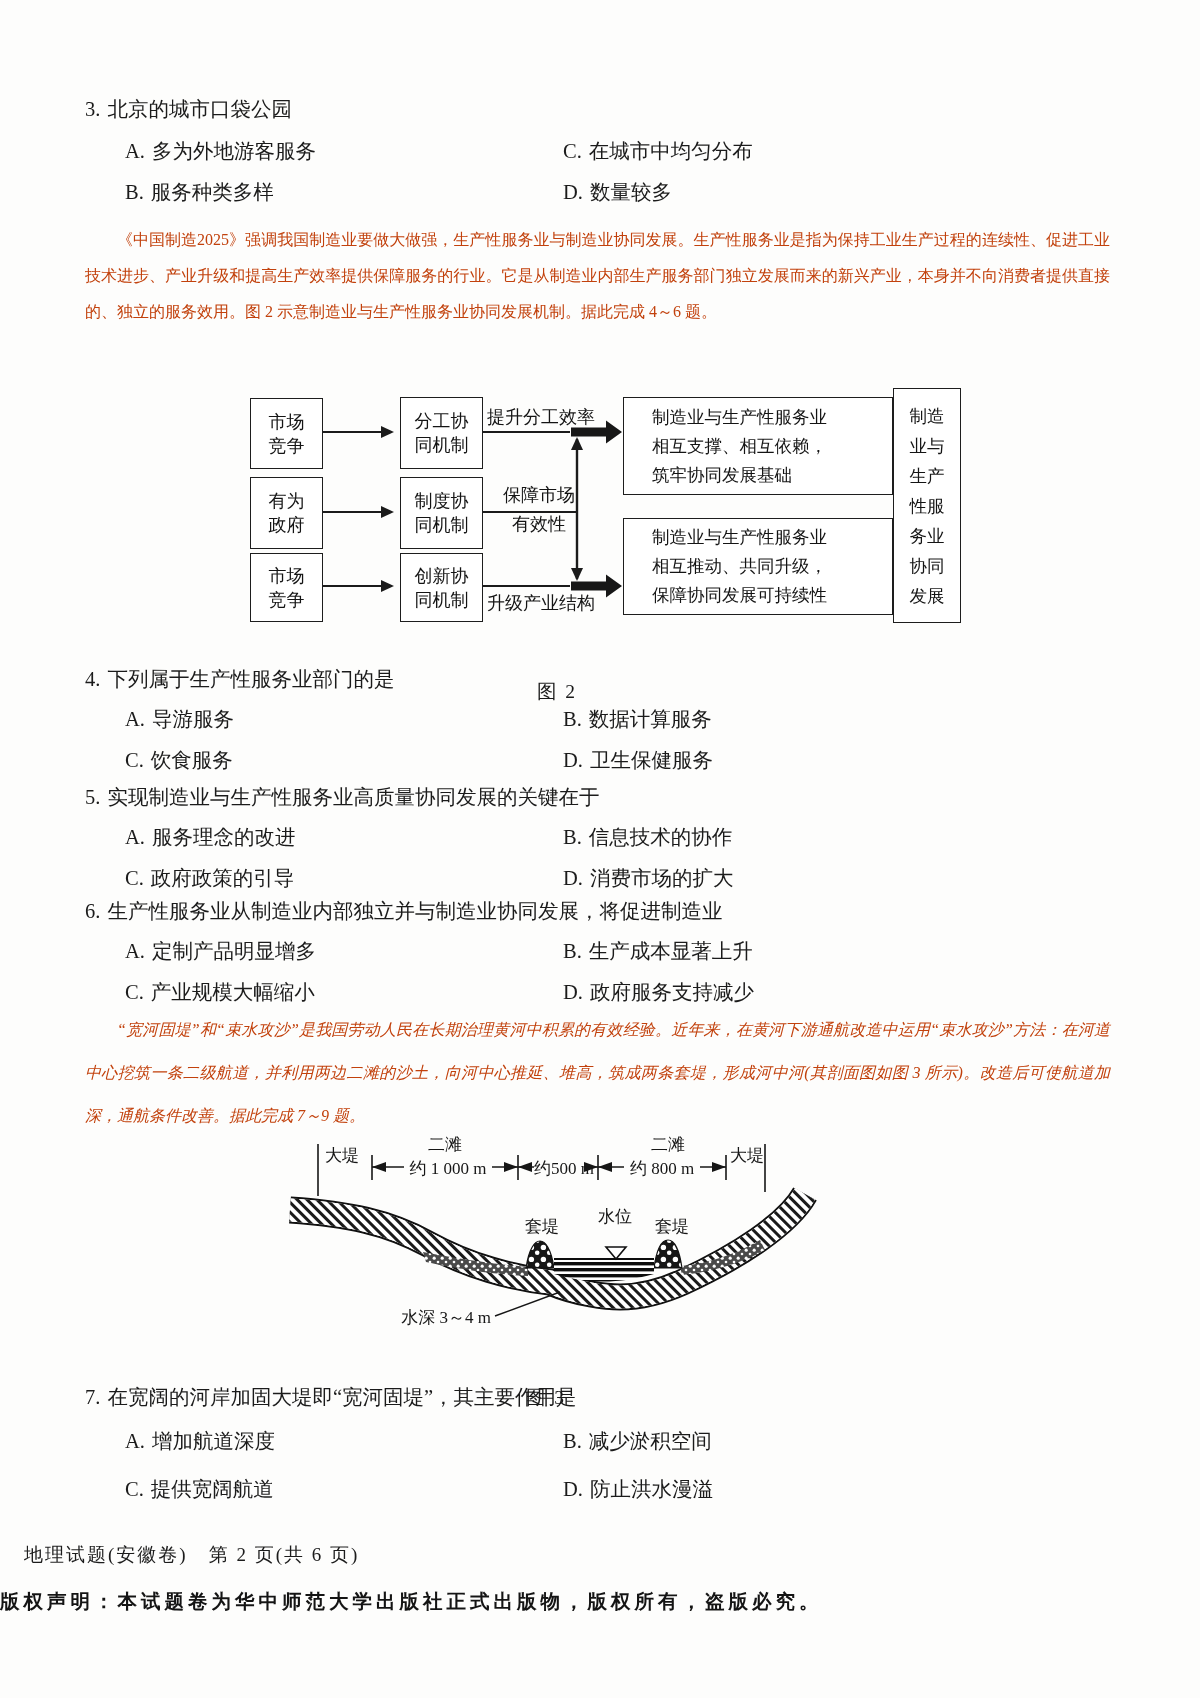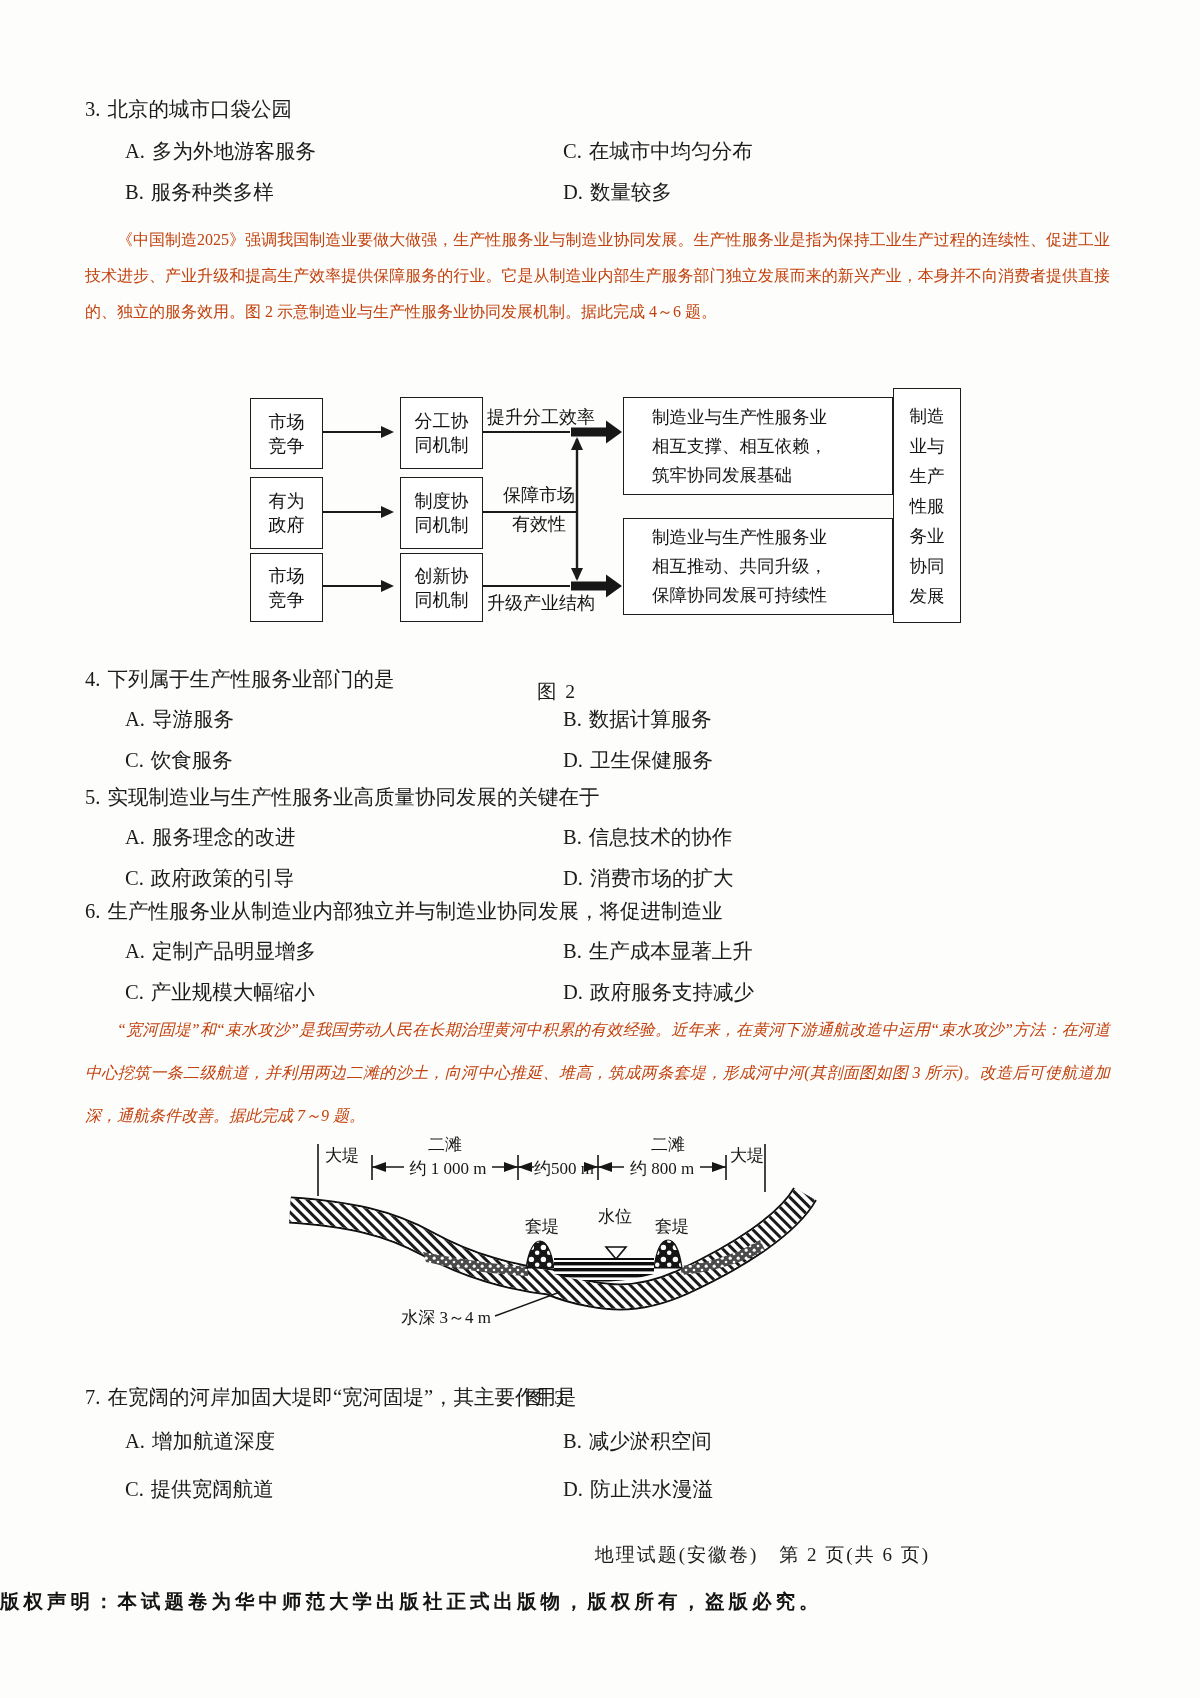--- a/index.html
+++ b/index.html
@@ -32,22 +32,22 @@
   }
   .fbox.big{font-size:17.5px;line-height:29px;justify-content:flex-start;text-align:left;padding:0 28px;}
   .fbox.tall{line-height:30px;font-size:17.5px;}
   .flabel{position:absolute;font-size:18px;color:#141414;white-space:pre-line;}
   .fig-caption{position:absolute;left:0;text-align:center;font-size:19.5px;letter-spacing:2px;color:#191919;margin-top:36px;}
   
   #fig3{position:absolute;left:288px;top:1136px;width:532px;height:208px;}
   #fig3 text{font-size:17px;font-family:"Liberation Serif","DejaVu Serif",serif;fill:#161616;}
   
   .footer{
-    position:absolute;top:1542px;left:0;width:930px;text-align:right;
-    font-size:19px;letter-spacing:2px;color:#1c1c1c;
+    position:absolute;top:1542px;left:0;width:930px;text-align:left;
+    font-size:19px;letter-spacing:2px;color:#1c1c1c;padding-left:24px;
   }
   .copyright{
     position:absolute;top:1588px;left:0;width:1124px;
     font-size:19.5px;letter-spacing:4px;font-weight:600;color:#141414;
   }
 </style>
 </head>
 <body>
 
 <div id="paper">

